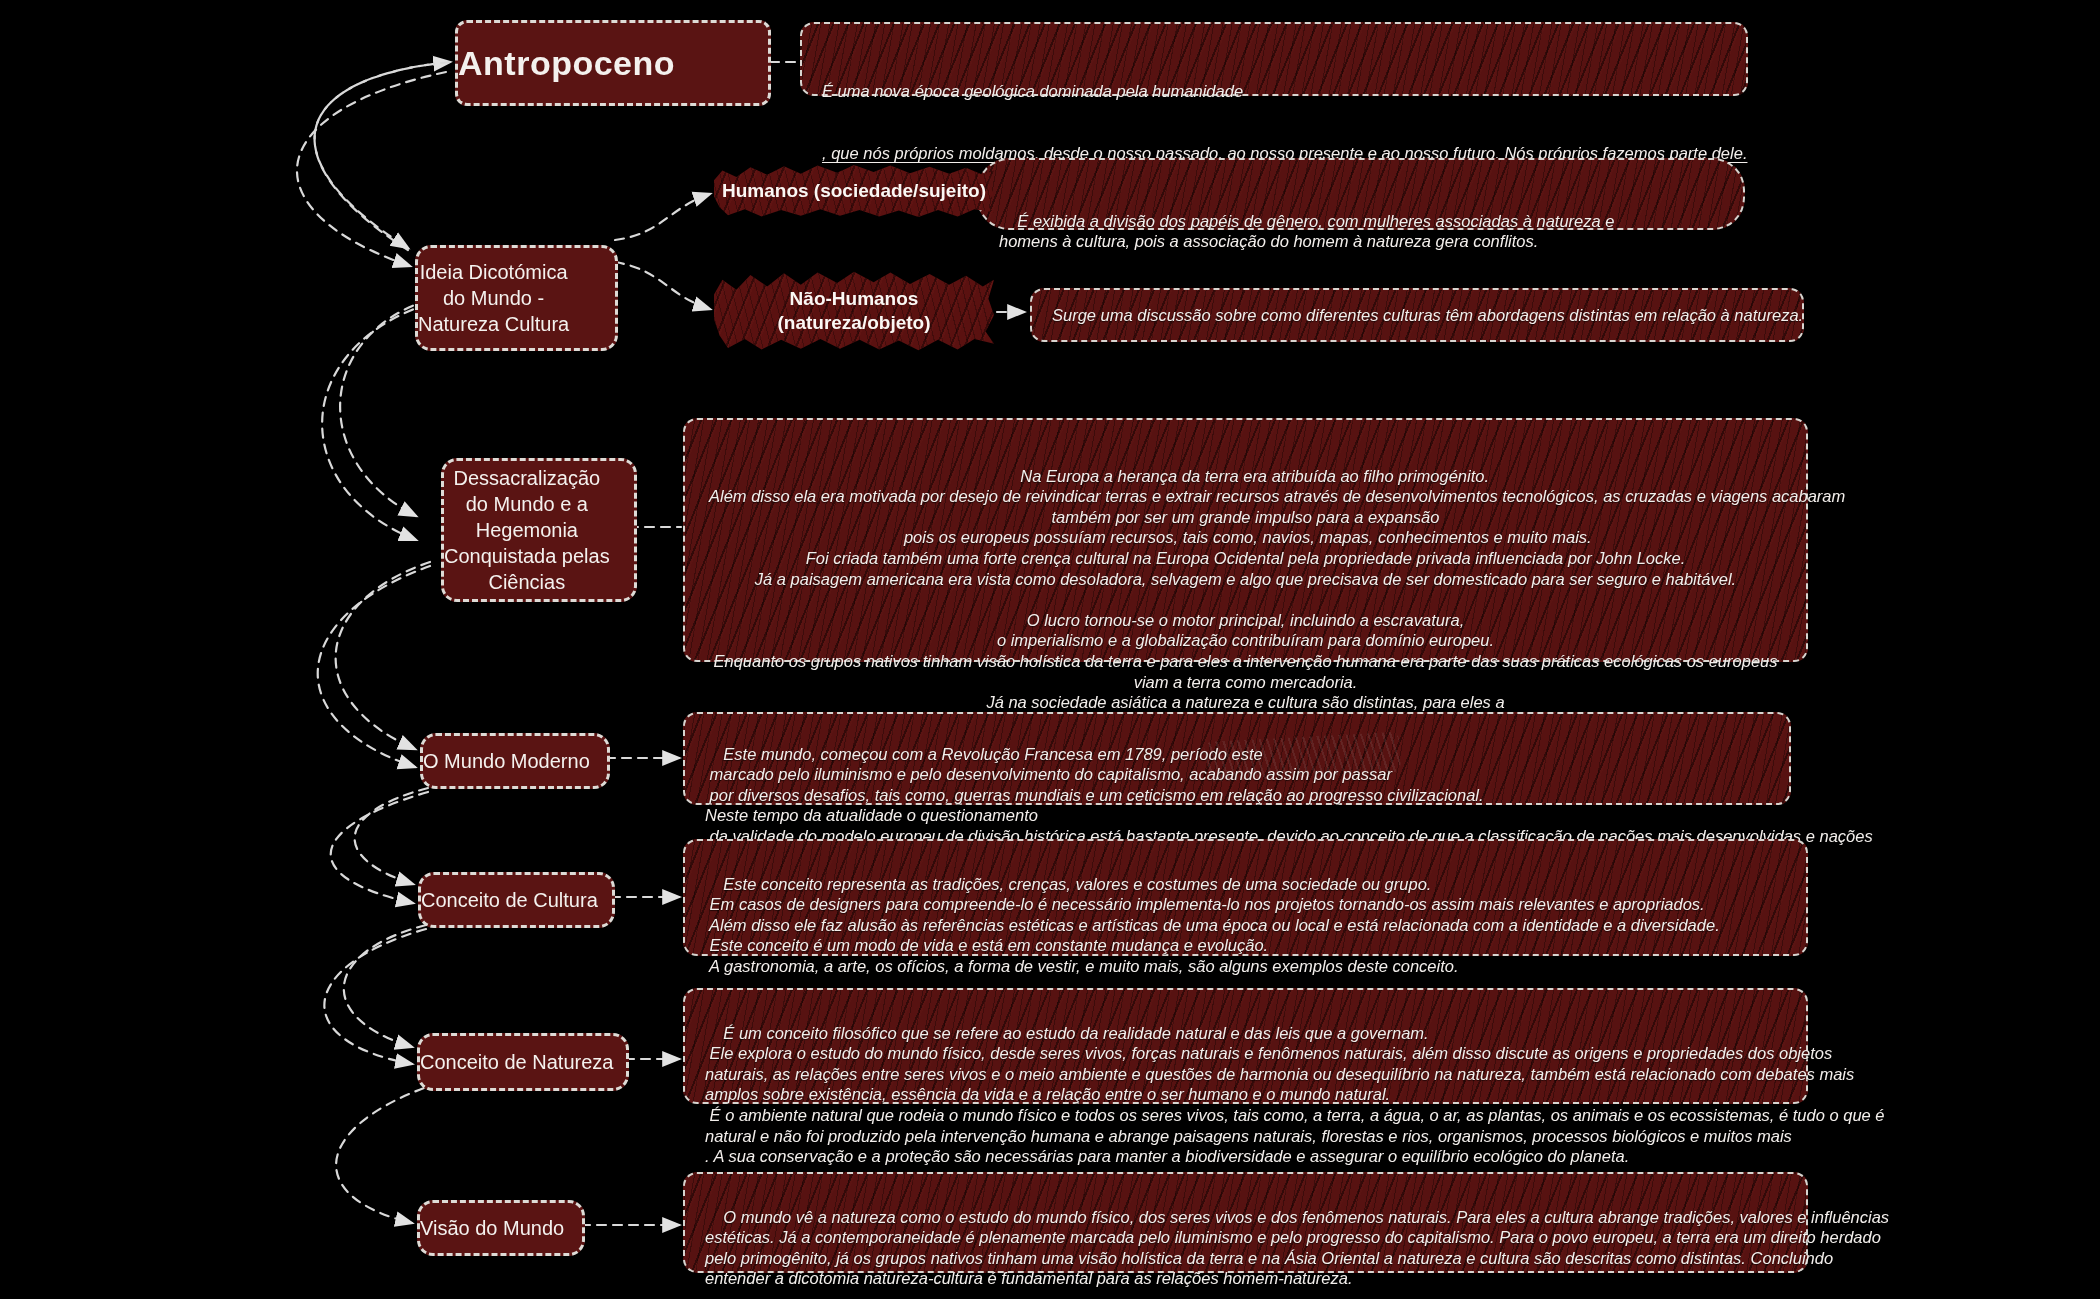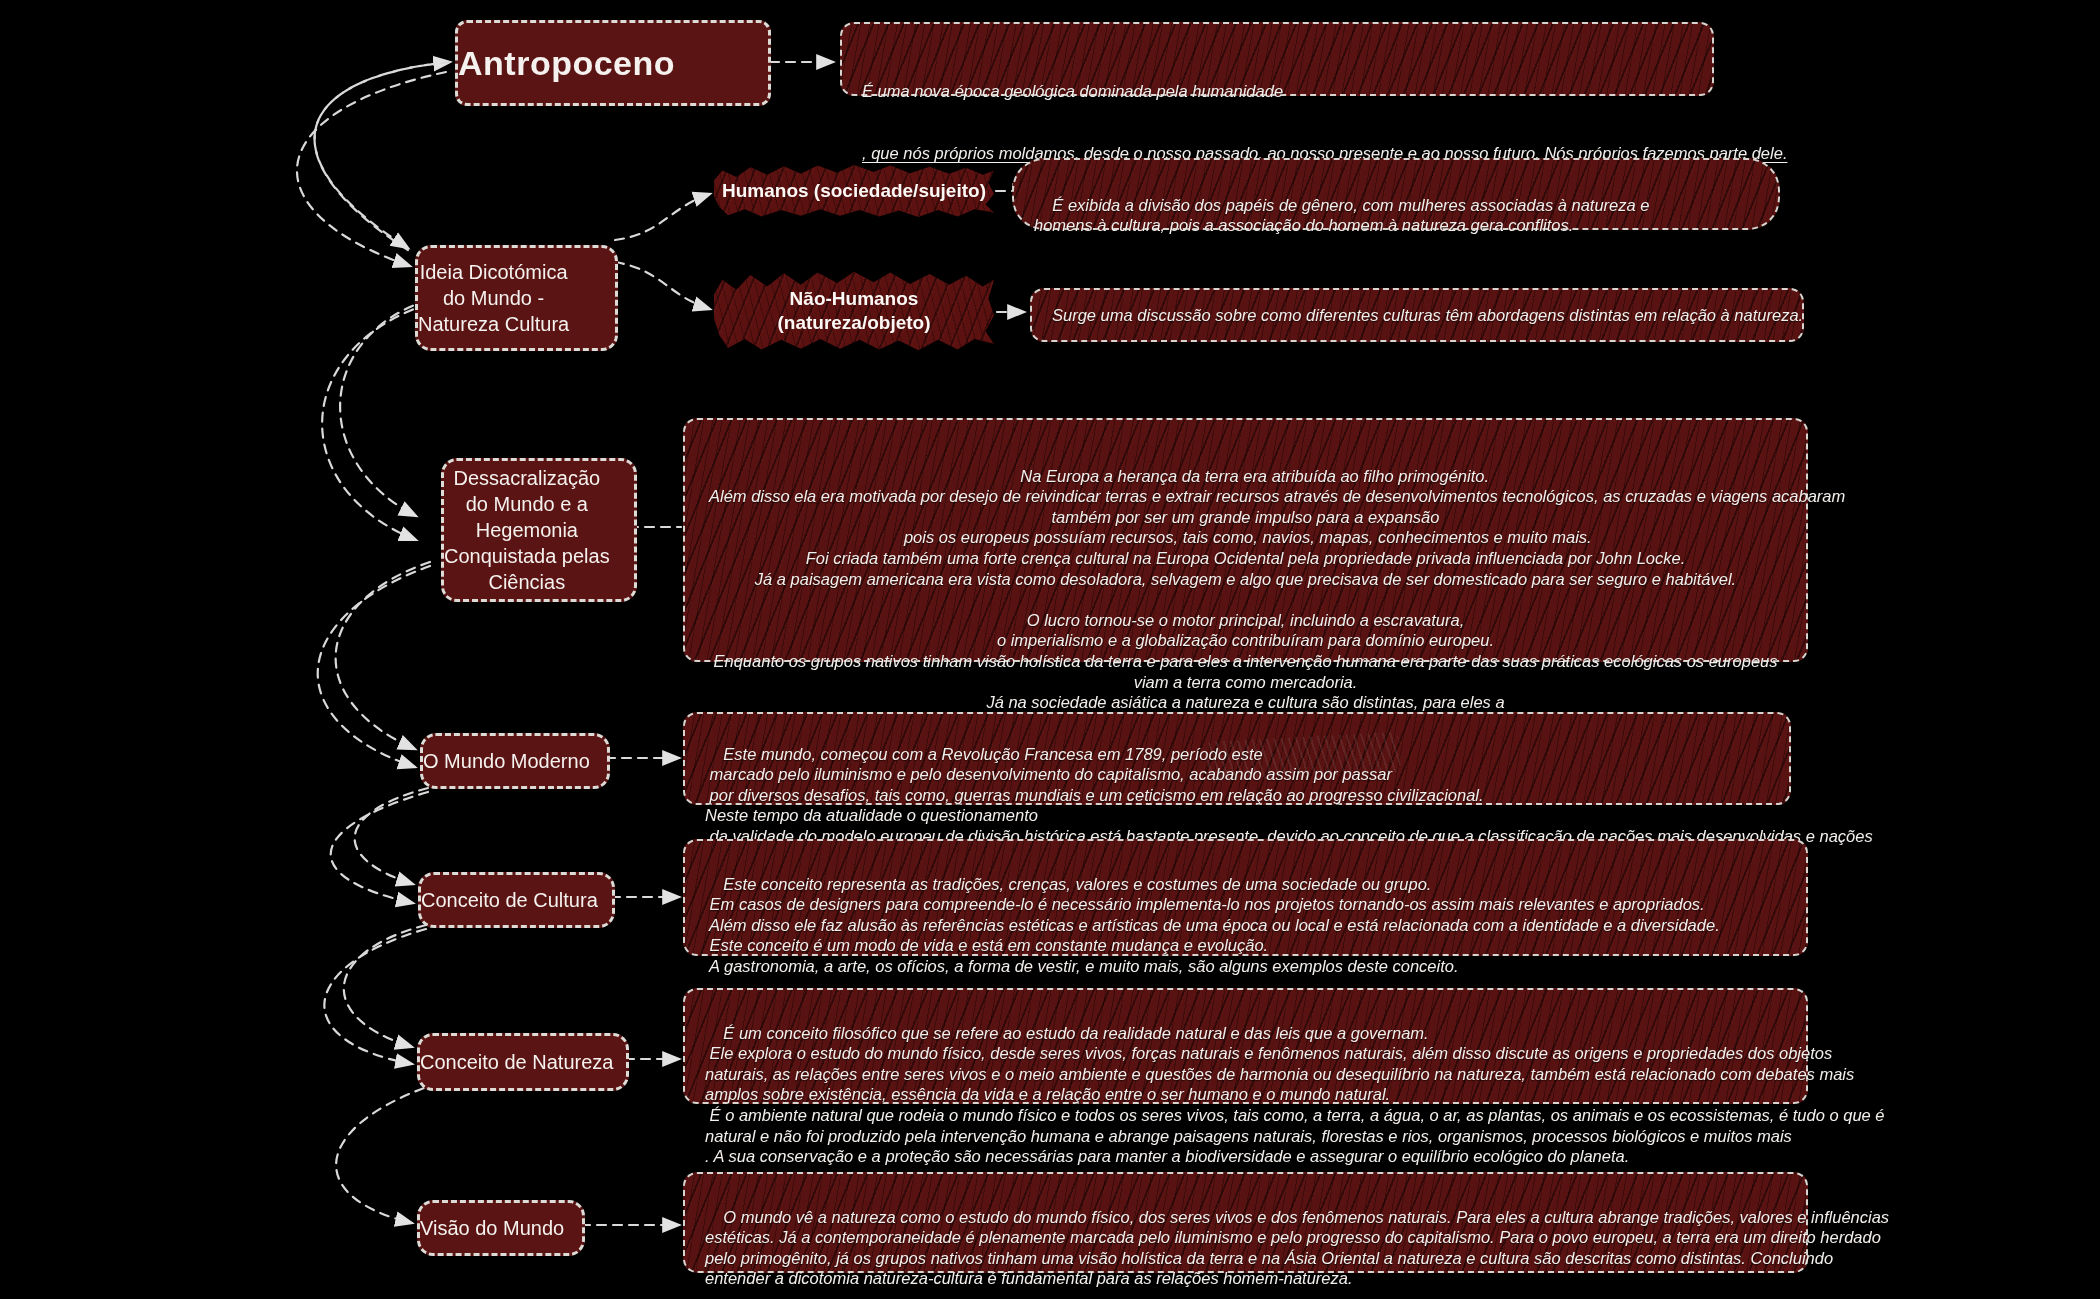--- a/index.html
+++ b/index.html
@@ -83,36 +83,36 @@
     <path class="cn" d="M 606 758 L 679 758" marker-end="url(#arw)"></path>
     <path class="cn" d="M 611 897 L 679 897" marker-end="url(#arw)"></path>
     <path class="cn" d="M 625 1059 L 679 1059" marker-end="url(#arw)"></path>
     <path class="cn" d="M 581 1225 L 679 1225" marker-end="url(#arw)"></path>
   </svg>
 
   <div class="topic root" id="node-root" style="left:455px;top:20px;width:310px;height:80px;">
     <span>Antropoceno</span>
   </div>
 
-  <div class="desc" id="desc-root" style="left:840px;top:22px;width:874px;height:74px;">
+  <div class="desc" id="desc-root" style="left:800px;top:22px;width:948px;height:74px;">
     <span class="ln">É uma nova época geológica dominada pela humanidade</span>
     <span class="ln ul">, que nós próprios moldamos, desde o nosso passado, ao nosso presente e ao nosso futuro. Nós próprios fazemos parte dele.</span>
   </div>
 
   <div class="topic" id="node-dicotomica" style="left:415px;top:205px;width:197px;height:100px;margin-top:40px;">
     <span>Ideia Dicotómica
 do Mundo -
 Natureza Cultura</span>
   </div>
 
   <div class="scribble" style="left:714px;top:164px;width:280px;height:54px;">
     <span>Humanos (sociedade/sujeito)</span>
   </div>
 
-  <div class="desc" id="desc-humanos" style="left:1012px;top:158px;width:768px;height:72px;padding-top:14px;border-radius:32px;">
+  <div class="desc" id="desc-humanos" style="left:977px;top:158px;width:768px;height:72px;padding-top:30px;border-radius:32px;">
     <span>É exibida a divisão dos papéis de gênero, com mulheres associadas à natureza e
 homens à cultura, pois a associação do homem à natureza gera conflitos.</span>
   </div>
 
   <div class="scribble" style="left:714px;top:270px;width:280px;height:82px;">
     <span>Não-Humanos
 (natureza/objeto)</span>
   </div>
 
   <div class="desc" id="desc-nao" style="left:1030px;top:288px;width:774px;height:54px;">

